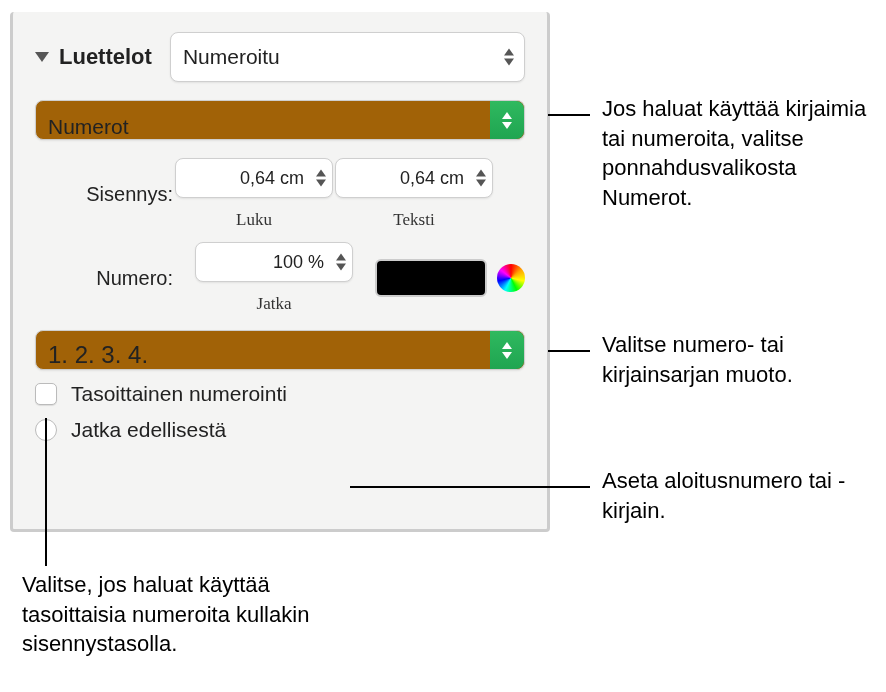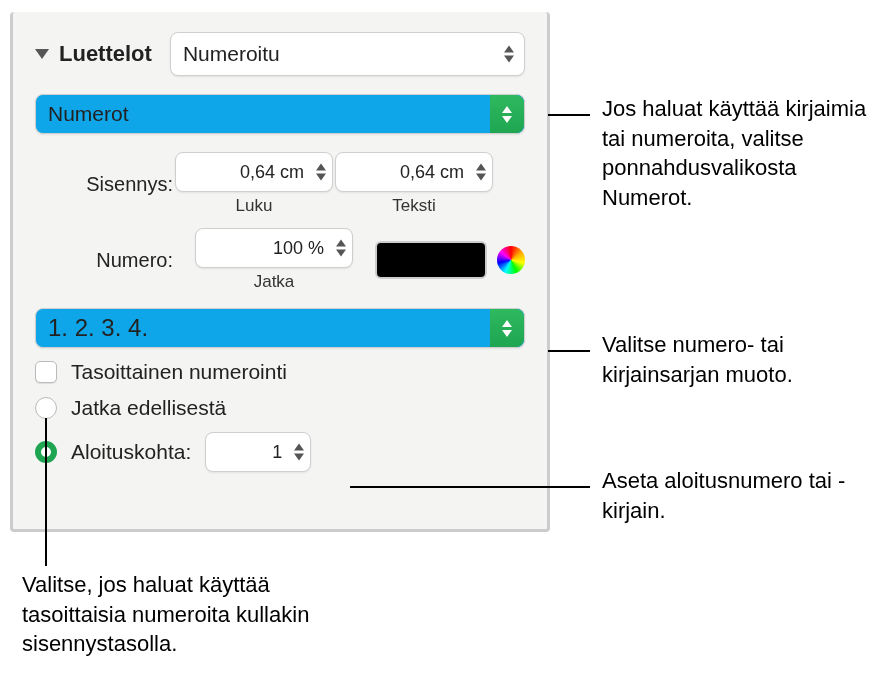--- a/index.html
+++ b/index.html
@@ -28,21 +28,21 @@
 .disclosure {
   width: 0; height: 0;
   border-left: 7px solid transparent;
   border-right: 7px solid transparent;
   border-top: 10px solid #565656;
   margin-right: 10px;
 }
 .section-title { font-weight: 700; font-size: 22px; margin-right: 18px; }
 .combo {
   flex: 1;
-  height: 44px;
+  height: 50px;
   background: #fff;
   border: 1px solid #cfcfcf;
   border-radius: 8px;
   box-shadow: 0 1px 2px rgba(0,0,0,0.08);
   display: flex;
   align-items: center;
   padding: 0 12px;
   position: relative;
 }
 .combo .arrows {
@@ -53,26 +53,26 @@
   display: flex;
   flex-direction: column;
   gap: 3px;
 }
 .arr-up { width:0;height:0;border-left:5px solid transparent;border-right:5px solid transparent;border-bottom:7px solid #565656; }
 .arr-dn { width:0;height:0;border-left:5px solid transparent;border-right:5px solid transparent;border-top:7px solid #565656; }
 
 .popup-green {
   flex: 1;
   height: 40px;
-  background: #0ea5e9;
+  background: #a16207;
   border: 1px solid #cfcfcf;
   border-radius: 8px;
   box-shadow: 0 1px 2px rgba(0,0,0,0.08);
   display: flex;
-  align-items: center;
+  align-items: flex-end;
   padding: 0 12px;
   position: relative;
 }
 .popup-green .cap {
   position: absolute;
   right: 0; top: 0;
   width: 34px; height: 100%;
   background: linear-gradient(#2fb95f,#1fa551);
   border-top-right-radius: 8px;
   border-bottom-right-radius: 8px;
@@ -92,21 +92,21 @@
   display: flex;
   align-items: center;
   padding: 0 28px 0 10px;
   position: relative;
 }
 .stepper .arrows { position:absolute; right:6px; top:50%; transform:translateY(-50%); display:flex;flex-direction:column;gap:3px;}
 .stepper .arr-up{border-bottom-color:#555;}
 .stepper .arr-dn{border-top-color:#555;}
 .stepper-inner { text-align: right; width: 100%; }
 
-.sublbl { font-size: 17px; color:#333; text-align:center; margin-top:4px; }
+.sublbl { font-size: 17px; color:#333; text-align:center; margin-top:12px;font-family:Liberation Serif, serif; }
 
 .colorwell {
   width: 112px; height: 38px; border-radius: 6px;
   background: #000; border: 2px solid #ccc;
 }
 .colorwheel {
   width: 28px; height: 28px; border-radius: 50%;
   background: conic-gradient(red,orange,yellow,lime,cyan,blue,magenta,red);
   margin-left: 10px;
 }
@@ -216,31 +216,20 @@
   <div class="row" style="margin-top:10px;">
     <span class="checkbox"></span>
     <span style="font-size:21px;text-align:center;">Tasoittainen numerointi</span>
   </div>
 
   <div class="row" style="margin-top:12px;">
     <span class="radio"></span>
     <span style="font-size:21px;">Jatka edellisestä</span>
   </div>
 
-  <div class="row" style="margin-top:8px;">
-    <span class="radio checked"></span>
-    <span style="font-size:21px; margin-right:14px;">Aloituskohta:</span>
-    <div class="stepper" style="width:106px;">
-      <span class="stepper-inner">1</span>
-      <span class="arrows">
-          <span class="arr-up"></span>
-          <span class="arr-dn"></span>
-        </span>
-    </div>
-  </div>
 
 </div>
 
 <div class="callout" style="left:602px; top:94px;">Jos haluat käyttää kirjaimia tai numeroita, valitse ponnahdusvalikosta Numerot.</div>
 <div class="callout-line" style="left:548px; top:114px; width:42px; height:2px;"></div>
 
 <div class="callout" style="left:602px; top:330px;">Valitse numero- tai kirjainsarjan muoto.</div>
 <div class="callout-line" style="left:548px; top:350px; width:42px; height:2px;"></div>
 
 <div class="callout" style="left:602px; top:466px;">Aseta aloitusnumero tai -kirjain.</div>

